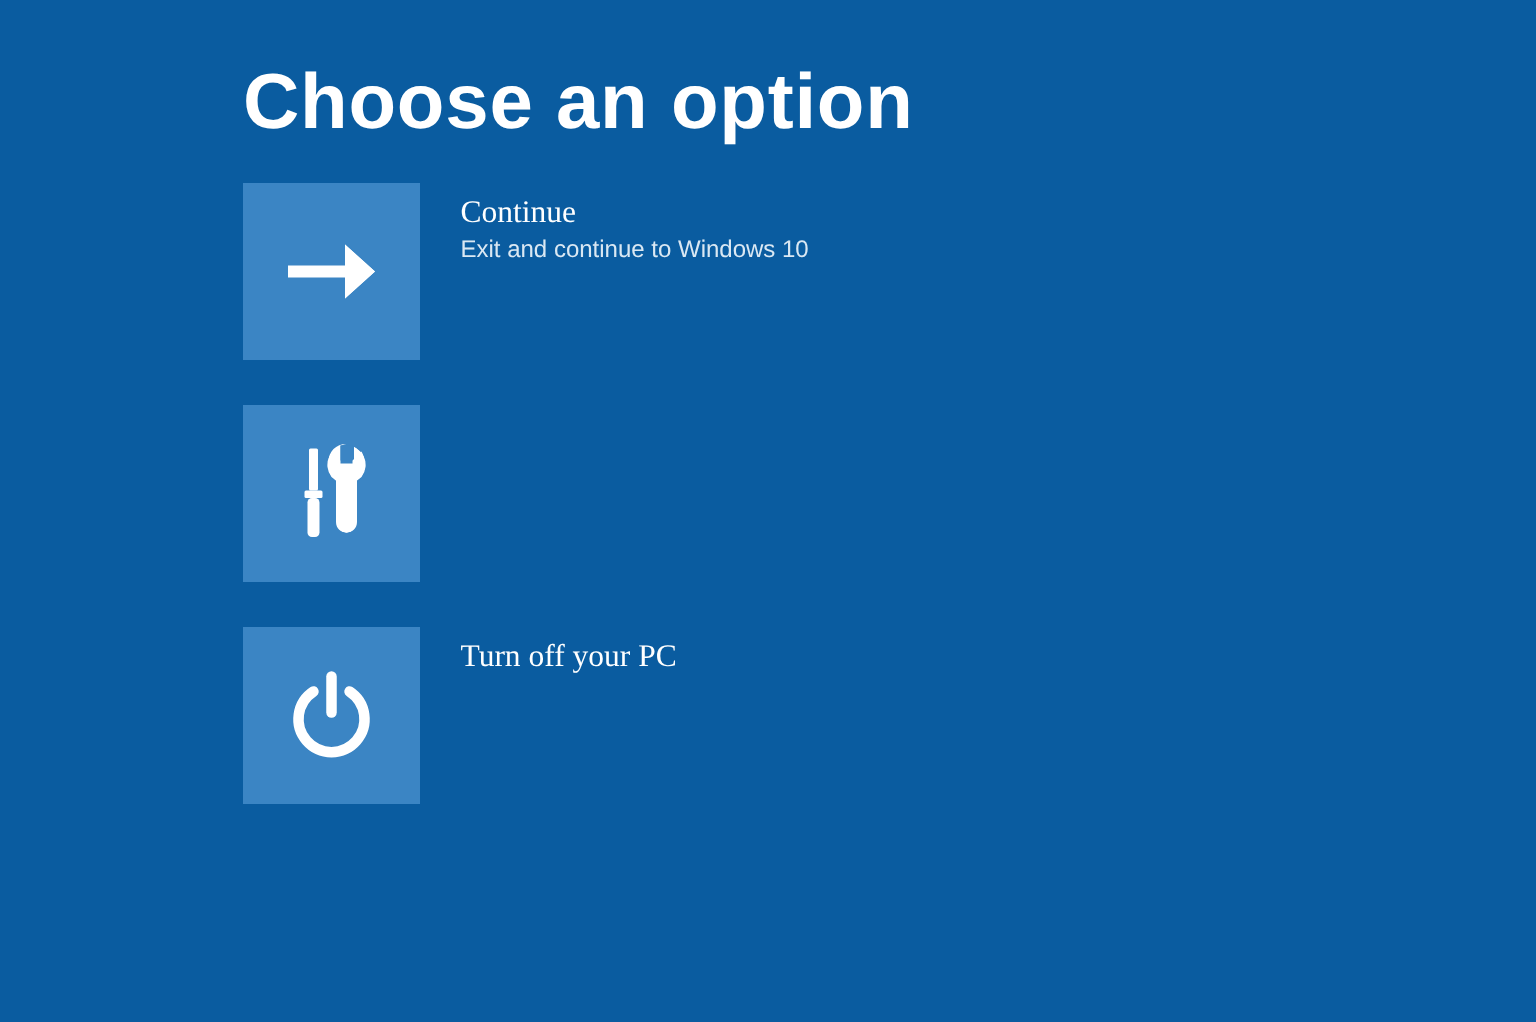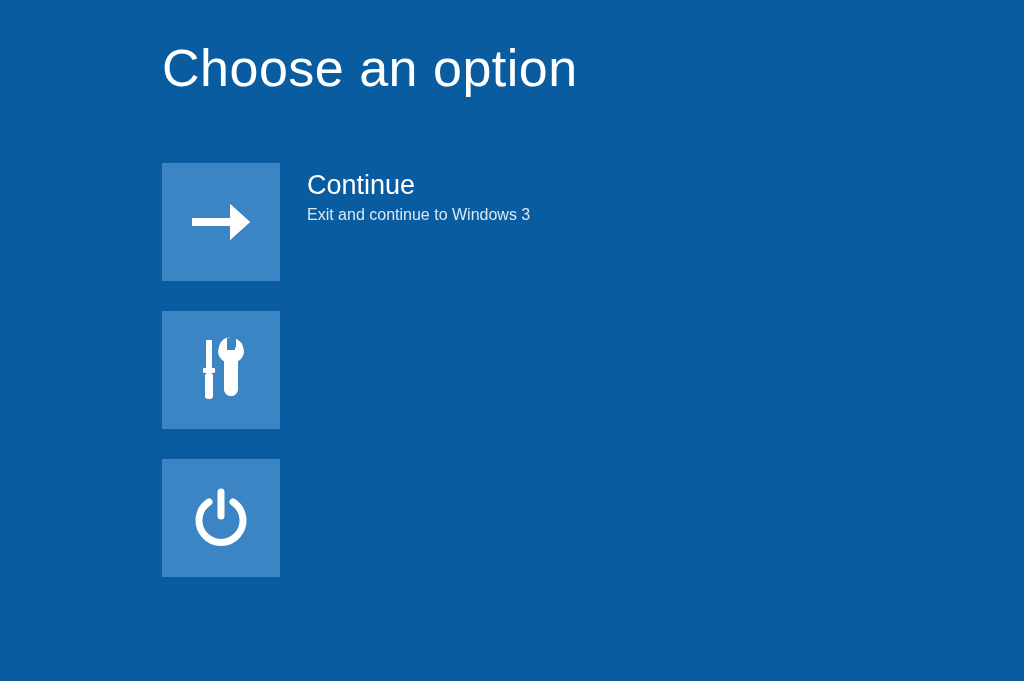--- a/index.html
+++ b/index.html
@@ -14,23 +14,23 @@
       font-family: "Segoe UI Light", "Segoe UI", Arial, sans-serif;
       color: #ffffff;
       overflow: hidden;
     }
     .container {
       padding-left: 162px;
       padding-top: 38px;
     }
     .page-title {
       font-size: 52px;
-      font-weight: 400;
+      font-weight: 700;
       letter-spacing: 0.5px;
-      margin-bottom: 65px;
+      margin-bottom: 24px;
     }
     .options {
       display: flex;
       flex-direction: column;
       gap: 30px;
     }
     .option {
       display: flex;
       align-items: flex-start;
       cursor: pointer;
@@ -44,24 +44,25 @@
       justify-content: center;
       flex-shrink: 0;
       margin-right: 27px;
     }
     .text-block {
       display: flex;
       flex-direction: column;
       padding-top: 8px;
     }
     .opt-title {
-      font-size: 27px;
+      font-size: 21px;
       font-weight: 300;
       line-height: 1.1;
       margin-bottom: 5px;
+      font-family: Liberation Serif, serif;
     }
     .opt-desc {
       font-size: 16px;
       font-weight: 400;
       color: #e6f0f8;
       opacity: 0.95;
     }
     svg {
       display: block;
     }
@@ -81,21 +82,21 @@
             <g fill="#ffffff">
               <rect x="6" y="16" width="44" height="8"></rect>
               <polygon points="44,2 64,20 44,38 44,30 54,20 44,10"></polygon>
               <polygon points="44,2 64,20 44,38"></polygon>
             </g>
           </svg>
         </span>
       </div>
       <div class="text-block">
         <div class="opt-title">Continue</div>
-        <div class="opt-desc">Exit and continue to Windows 3</div>
+        <div class="opt-desc">Exit and continue to Windows 10</div>
       </div>
     </div>
 
     <div class="option">
       <div class="tile">
         <span>
           <svg width="62" height="72" viewBox="0 0 62 72">
             <g fill="#ffffff">
 
               <rect x="16" y="6" width="6" height="28" rx="1"></rect>
@@ -155,16 +156,20 @@
       <div class="tile">
         <span>
           <svg width="64" height="64" viewBox="0 0 64 64">
             <g fill="none" stroke="#ffffff" stroke-width="7" stroke-linecap="round">
               <path d="M20 16 A22 22 0 1 0 44 16"></path>
               <line x1="32" y1="6" x2="32" y2="30"></line>
             </g>
           </svg>
         </span>
       </div>
+      <div class="text-block">
+        <div class="opt-title">Turn off your PC</div>
+        <div class="opt-desc"></div>
+      </div>
     </div>
 
   </div>
 </div>
 
 </body></html>

